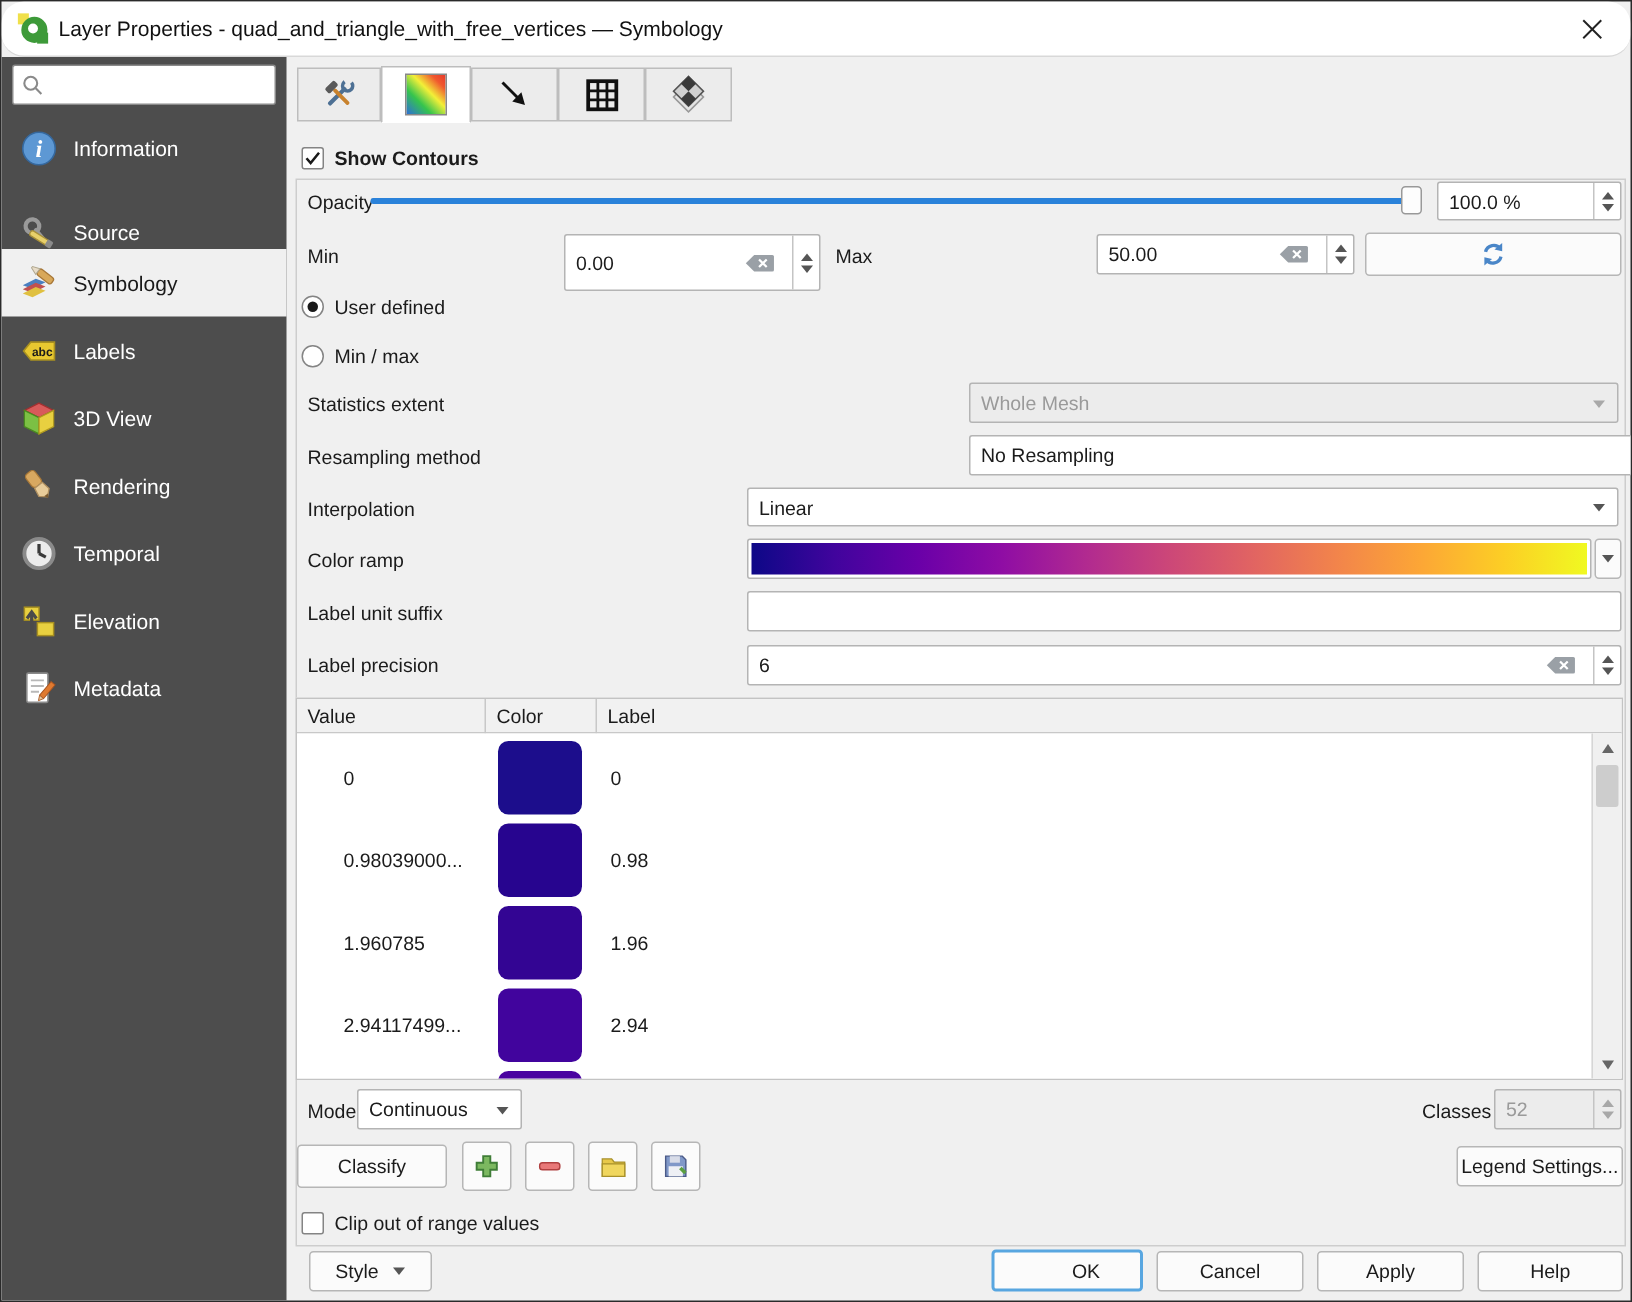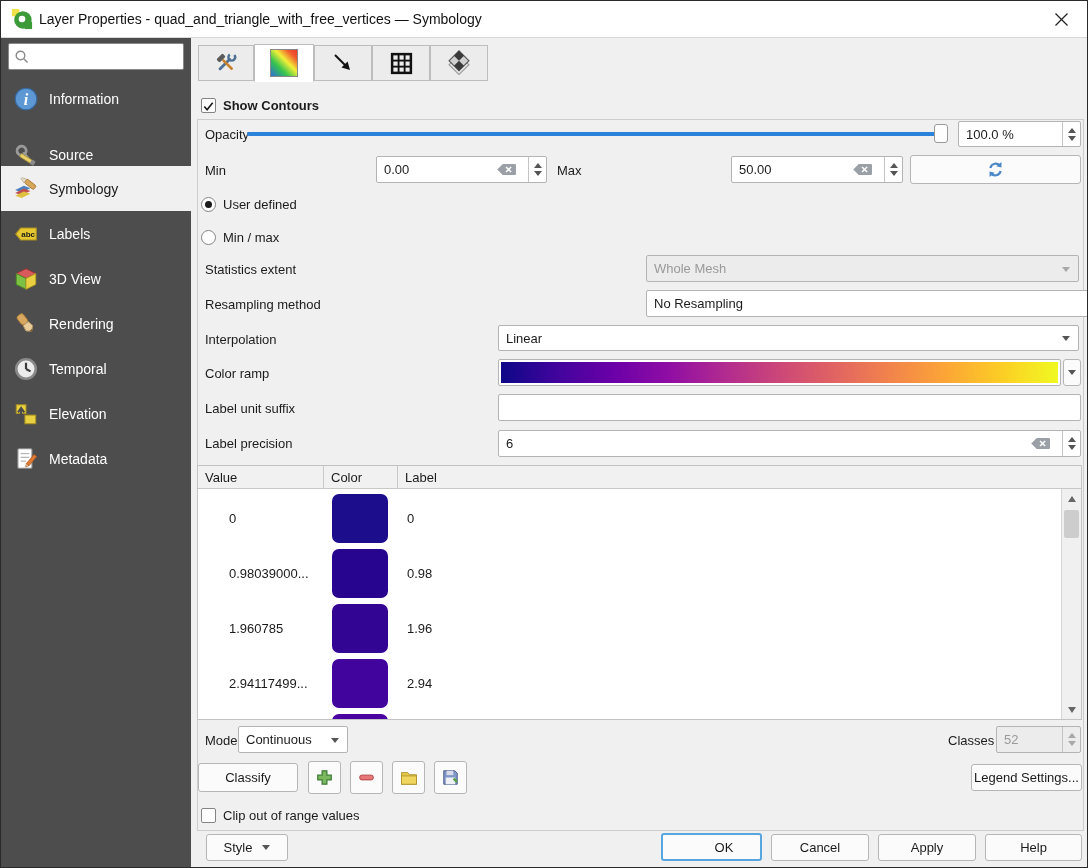--- a/index.html
+++ b/index.html
@@ -1,20 +1,20 @@
 <!DOCTYPE html>
 <html><head>
 <meta charset="utf-8">
 <style>
   html,body{margin:0;padding:0;background:#888;font-family:"Liberation Sans","DejaVu Sans",sans-serif;}
   #window{position:relative;width:1086px;height:866px;background:#f0f0f0;border:1px solid #2a2a2a;overflow:hidden;}
   .abs{position:absolute;}
   .lbl{position:absolute;font-size:13px;color:#1b1b1b;white-space:nowrap;}
   
-  .titlebar{position:absolute;left:0;top:0;width:100%;height:36px;background:#ffffff;border-bottom:1px solid #d8d8d8;}
+  .titlebar{position:absolute;left:0;top:0;width:100%;height:36px;background:#ffffff;border-bottom:1px solid #d8d8d8;border-radius:15px;}
   .title-text{position:absolute;left:38px;top:0;line-height:36px;font-size:14px;color:#111;}
   .close-btn{position:absolute;right:6px;top:0;width:40px;height:36px;display:flex;align-items:center;justify-content:center;cursor:pointer;}
   
   .sidebar{position:absolute;left:0;top:37px;width:190px;height:829px;background:#4d4d4d;}
   .search-box{position:absolute;left:7px;top:5px;width:176px;height:27px;background:#fff;border:1px solid #8a8a8a;border-radius:2px;display:flex;align-items:center;padding-left:5px;box-sizing:border-box;}
   .side-item{position:absolute;left:0;width:190px;height:45px;display:flex;align-items:center;cursor:pointer;}
   .side-item .ic{position:absolute;left:12px;width:26px;height:26px;}
   .side-item .tx{position:absolute;left:48px;font-size:14px;color:#ffffff;}
   .side-item.sel{background:#f0f0f0;}
   .side-item.sel .tx{color:#1a1a1a;}
@@ -242,21 +242,21 @@
   <div class="slider-handle" style="left:933px;top:123px;"></div>
   <div class="input" style="left:957px;top:120px;width:123px;height:26px;">
     <span>100.0 %</span>
     <div class="sp">
       <i class="up"></i>
       <i class="dn"></i>
     </div>
   </div>
 
   <span class="lbl" style="left:204px;top:162px;">Min</span>
-  <div class="input" style="left:375px;top:155px;width:171px;height:27px;">
+  <div class="input" style="left:375px;top:155px;width:171px;height:38px;">
     <span>0.00</span>
     <span class="clear-ic" style="margin-right:22px;">
       <svg width="21" height="13" viewBox="0 0 22 14">
           <path d="M7 1 H20 a1.2 1.2 0 0 1 1.2 1.2 v9.6 a1.2 1.2 0 0 1 -1.2 1.2 H7 L1 7 z" fill="#9aa0a6"></path>
           <path d="M10.5 4.3 l5.5 5.4 M16 4.3 l-5.5 5.4" stroke="#fff" stroke-width="1.6"></path>
         </svg>
     </span>
     <div class="sp">
       <i class="up"></i>
       <i class="dn"></i>

